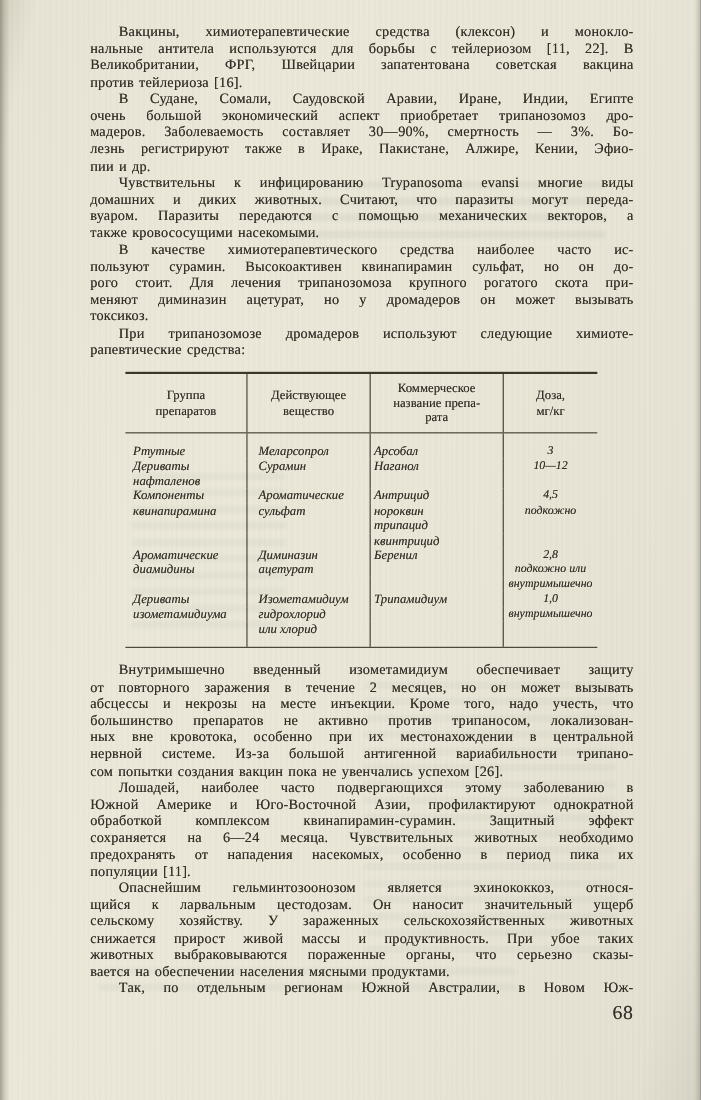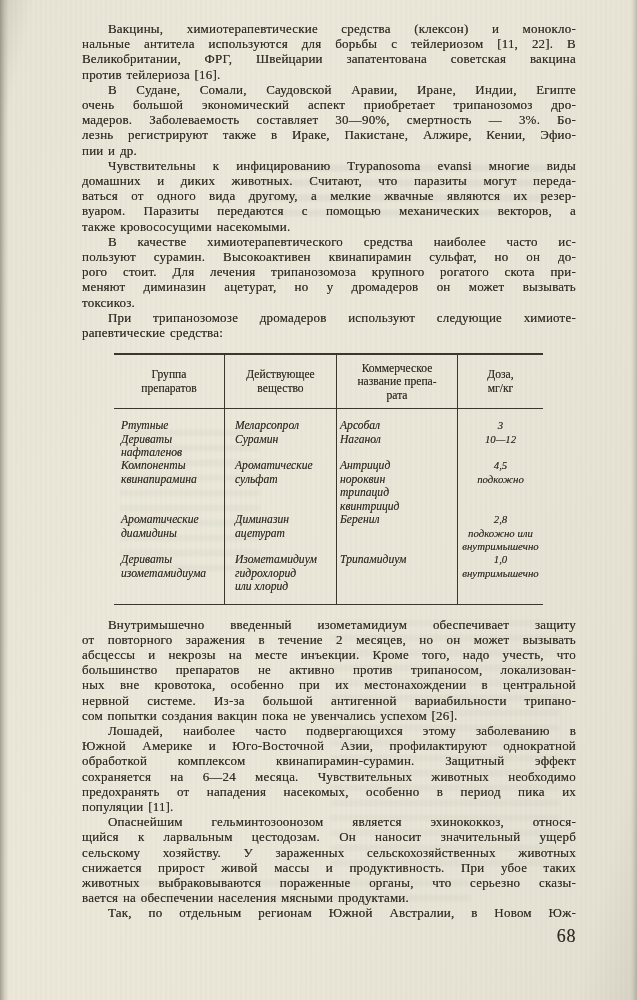--- a/index.html
+++ b/index.html
@@ -111,21 +111,20 @@
         <div class="para">
           <div class="line indent">В Судане, Сомали, Саудовской Аравии, Иране, Индии, Египте</div>
           <div class="line">очень большой экономический аспект приобретает трипанозомоз дро-</div>
           <div class="line">мадеров. Заболеваемость составляет 30—90%, смертность — 3%. Бо-</div>
           <div class="line">лезнь регистрируют также в Ираке, Пакистане, Алжире, Кении, Эфио-</div>
           <div class="line lastline">пии и др.</div>
         </div>
         <div class="para">
           <div class="line indent">Чувствительны к инфицированию Trypanosoma evansi многие виды</div>
           <div class="line">домашних и диких животных. Считают, что паразиты могут переда-</div>
-          <div class="line">ваться от одного вида другому, а мелкие жвачные являются их резер-</div>
           <div class="line">вуаром. Паразиты передаются с помощью механических векторов, а</div>
           <div class="line lastline">также кровососущими насекомыми.</div>
         </div>
         <div class="para">
           <div class="line indent">В качестве химиотерапевтического средства наиболее часто ис-</div>
           <div class="line">пользуют сурамин. Высокоактивен квинапирамин сульфат, но он до-</div>
           <div class="line">рого стоит. Для лечения трипанозомоза крупного рогатого скота при-</div>
           <div class="line">меняют диминазин ацетурат, но у дромадеров он может вызывать</div>
           <div class="line lastline">токсикоз.</div>
         </div>

